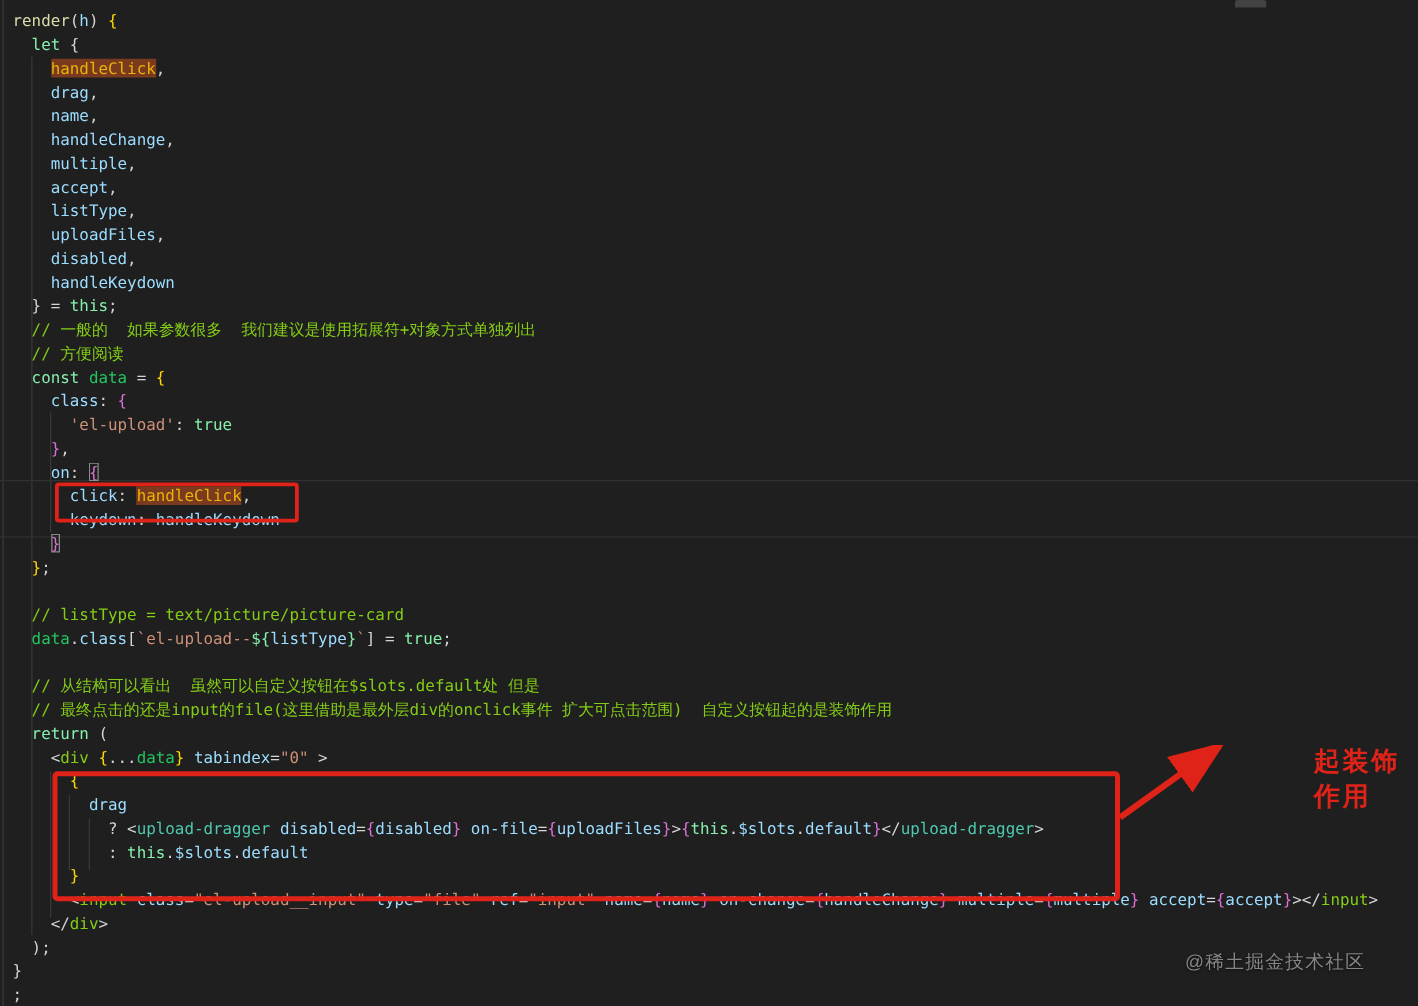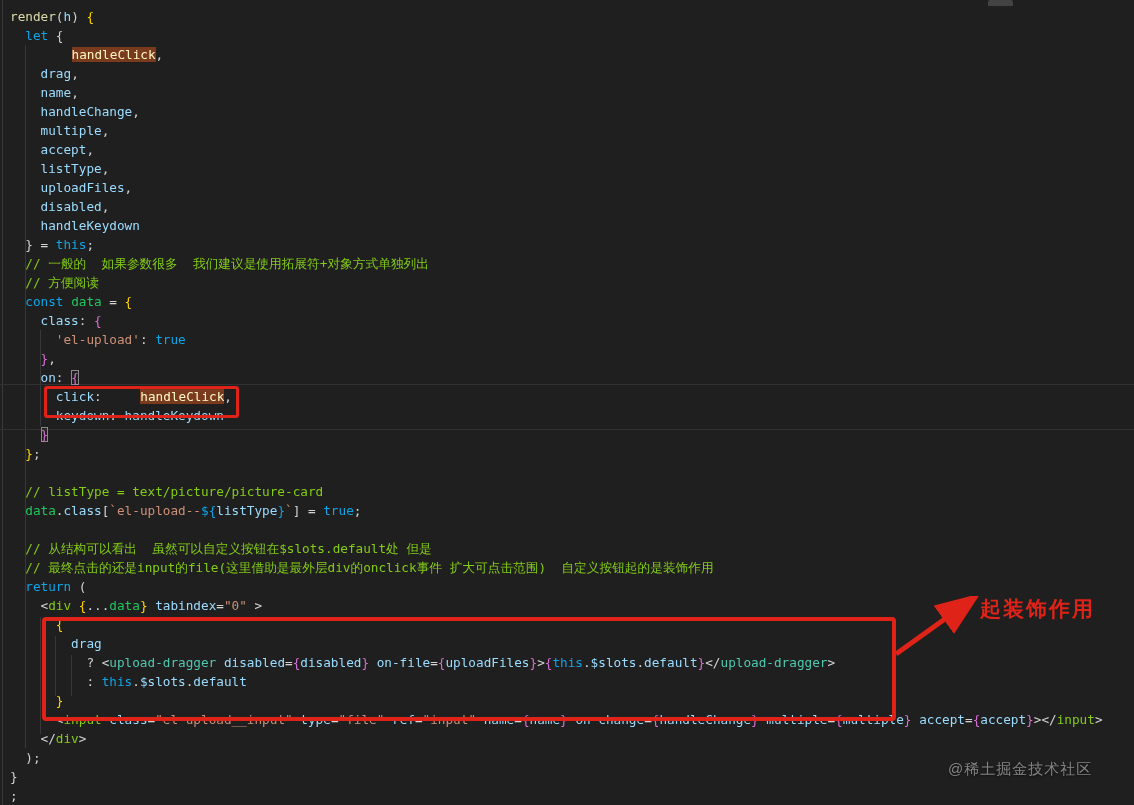--- a/index.html
+++ b/index.html
@@ -4,40 +4,40 @@
 <style>
   html,body{margin:0;padding:0;background:#1f1f1f;}
   body{width:1134px;height:805px;position:relative;overflow:hidden;
        font-family:"DejaVu Sans Mono",monospace;}
   .editor{position:absolute;left:0;top:0;width:1134px;height:602px;border-radius:15px;}
   .left-edge{position:absolute;left:2px;top:0;width:1px;height:805px;background:#3a3a3a;}
   .code{position:absolute;left:10px;top:7px;font-size:12.7px;line-height:19px;
         white-space:pre;color:#d4d4d4;}
   .line{height:19px;}
   .tk-pun{color:#d4d4d4}
-  .tk-kw{color:#0ea5e9}
+  .tk-kw{color:#86efac}
   .tk-var{color:#9cdcfe}
   .tk-varb{color:#22c55e}
   .tk-str{color:#ce9178}
   .tk-com{color:#84cc16}
   .tk-fn{color:#dcdcaa}
   .tk-tag{color:#4ec9b0}
   .tk-tagb{color:#84cc16}
   .tk-b1{color:#ffd700}
   .tk-b2{color:#da70d6}
-  .tk-hl{background:#7a3a1e;color:#fef9c3;margin-left:31px;}
+  .tk-hl{background:#7a3a1e;color:#eab308;}
   .tk-bm{box-shadow:inset 0 0 0 1px #8a8a8a;}
   .indent-guide{position:absolute;width:1px;background:#383838;}
   .seam{position:absolute;left:0;width:1134px;height:1px;background:#313131;}
   .minimap-slider{position:absolute;left:988px;top:0;width:25px;height:6px;
         background:#434343;border-radius:2px 2px 0 0;}
   .anno-box{position:absolute;border:3px solid #e02318;border-radius:3px;}
   .anno-box.big{border-width:4px;border-radius:4px;}
   .anno-arrow{position:absolute;left:888px;top:596px;}
-  .anno-label{position:absolute;left:980px;top:595px;font-size:21px;font-weight:600;
+  .anno-label{position:absolute;left:1051px;top:595px;font-size:21px;font-weight:600;
         color:#e02318;font-family:"Liberation Sans",sans-serif;letter-spacing:2px;}
   .watermark{position:absolute;left:948px;top:760px;font-size:15px;color:#858585;
         font-family:"Liberation Sans",sans-serif;letter-spacing:1px;
         text-shadow:0 1px 2px rgba(0,0,0,.6);}
 </style>
 </head>
 <body>
 
 <div class="editor">
   <div class="left-edge"></div>

